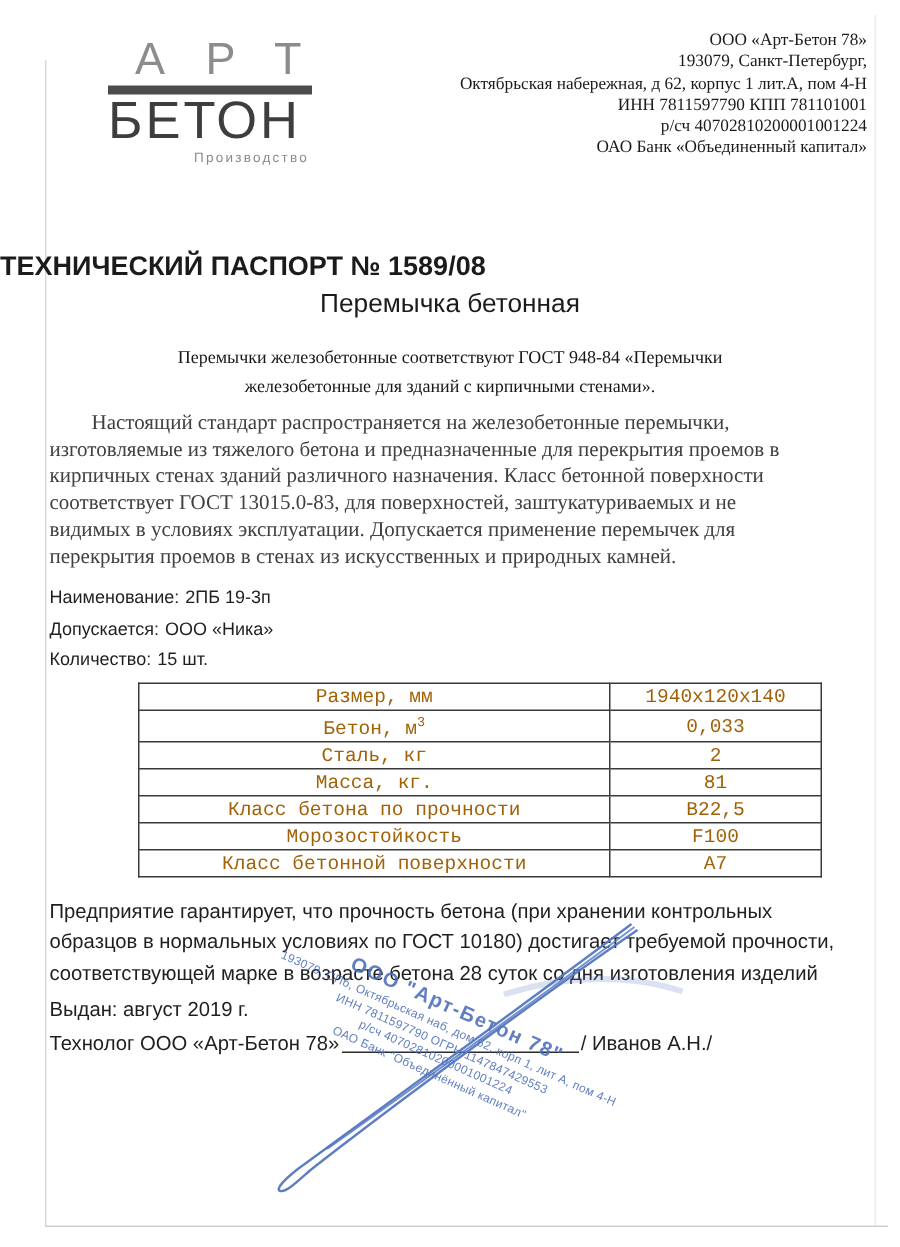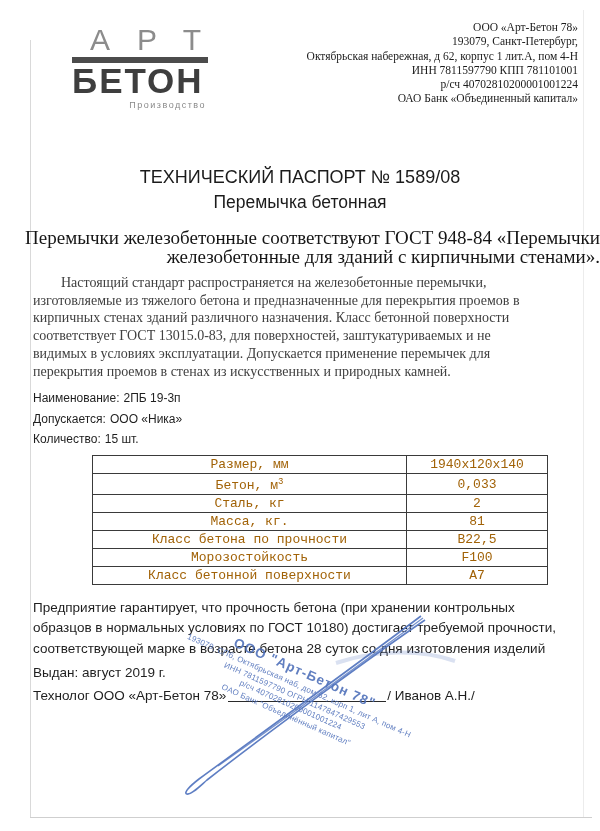--- a/index.html
+++ b/index.html
@@ -17,44 +17,44 @@
   .scan-bottom{left:30px;top:817px;width:562px;height:1px;background:#cfcfcf;}
 
   
   .logo{left:72px;top:24px;width:136px;}
   .logo-art{
     font-size:30px;line-height:32px;color:#8c8c8c;font-weight:500;
     letter-spacing:27px;padding-left:18px;white-space:nowrap;
   }
   .logo-bar{width:136px;height:6px;background:#4c4c4c;margin-top:1px;}
   .logo-beton{
-    font-size:35px;line-height:36px;color:#3e3e3e;font-weight:700;
+    font-size:35px;line-height:36px;color:#3e3e3e;font-weight:400;
     letter-spacing:2px;white-space:nowrap;
   }
   .logo-tag{
     font-size:9px;color:#8a8a8a;letter-spacing:1.5px;text-align:right;
     padding-right:2px;margin-top:1px;
   }
 
   
   .hdr{
     right:22px;top:20px;text-align:right;
     font-family:"Liberation Serif",serif;
     font-size:11.5px;line-height:14.3px;color:#1b1b1b;white-space:nowrap;
   }
 
   
-  .title{left:0;top:165px;width:600px;text-align:center;
-    font-size:18px;line-height:24px;color:#1b1b1b;}
+  .title{left:0;top:165px;width:600px;text-align:left;
+    font-size:18px;line-height:24px;color:#1b1b1b;font-weight:bold;}
   .subtitle{left:0;top:190px;width:600px;text-align:center;
     font-size:17.5px;line-height:24px;color:#1b1b1b;}
 
   
-  .gost{left:0;top:229px;width:600px;text-align:right;
-    font-family:"Liberation Serif",serif;font-size:19px;line-height:18.5px;color:#161616;}
+  .gost{left:0;top:229px;width:600px;text-align:center;
+    font-family:"Liberation Serif",serif;font-size:12px;line-height:18.5px;color:#161616;}
   .std{left:33px;top:274px;
     font-family:"Liberation Serif",serif;font-size:14px;line-height:17.7px;color:#404040;}
   .std .ln{white-space:nowrap;}
   .std .ln:first-child{text-indent:28px;}
 
   
   .product{left:33px;top:388px;font-size:12px;line-height:20.7px;color:#1f1f1f;}
   .product .row span{margin-right:4px;}
   .product .row span:last-child{margin-right:0;}
 

